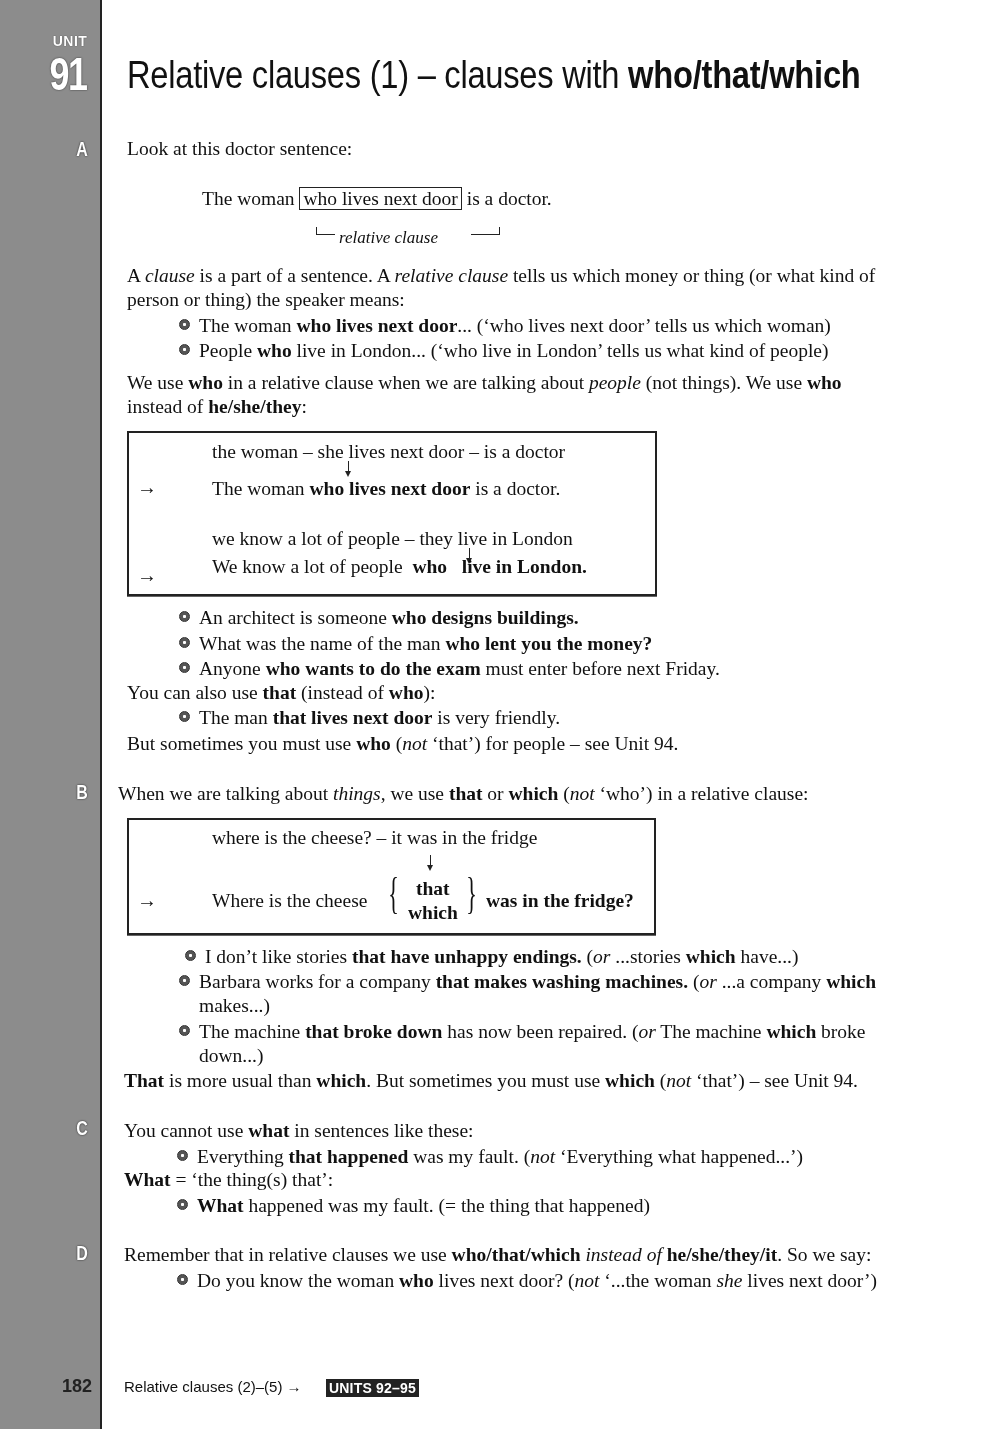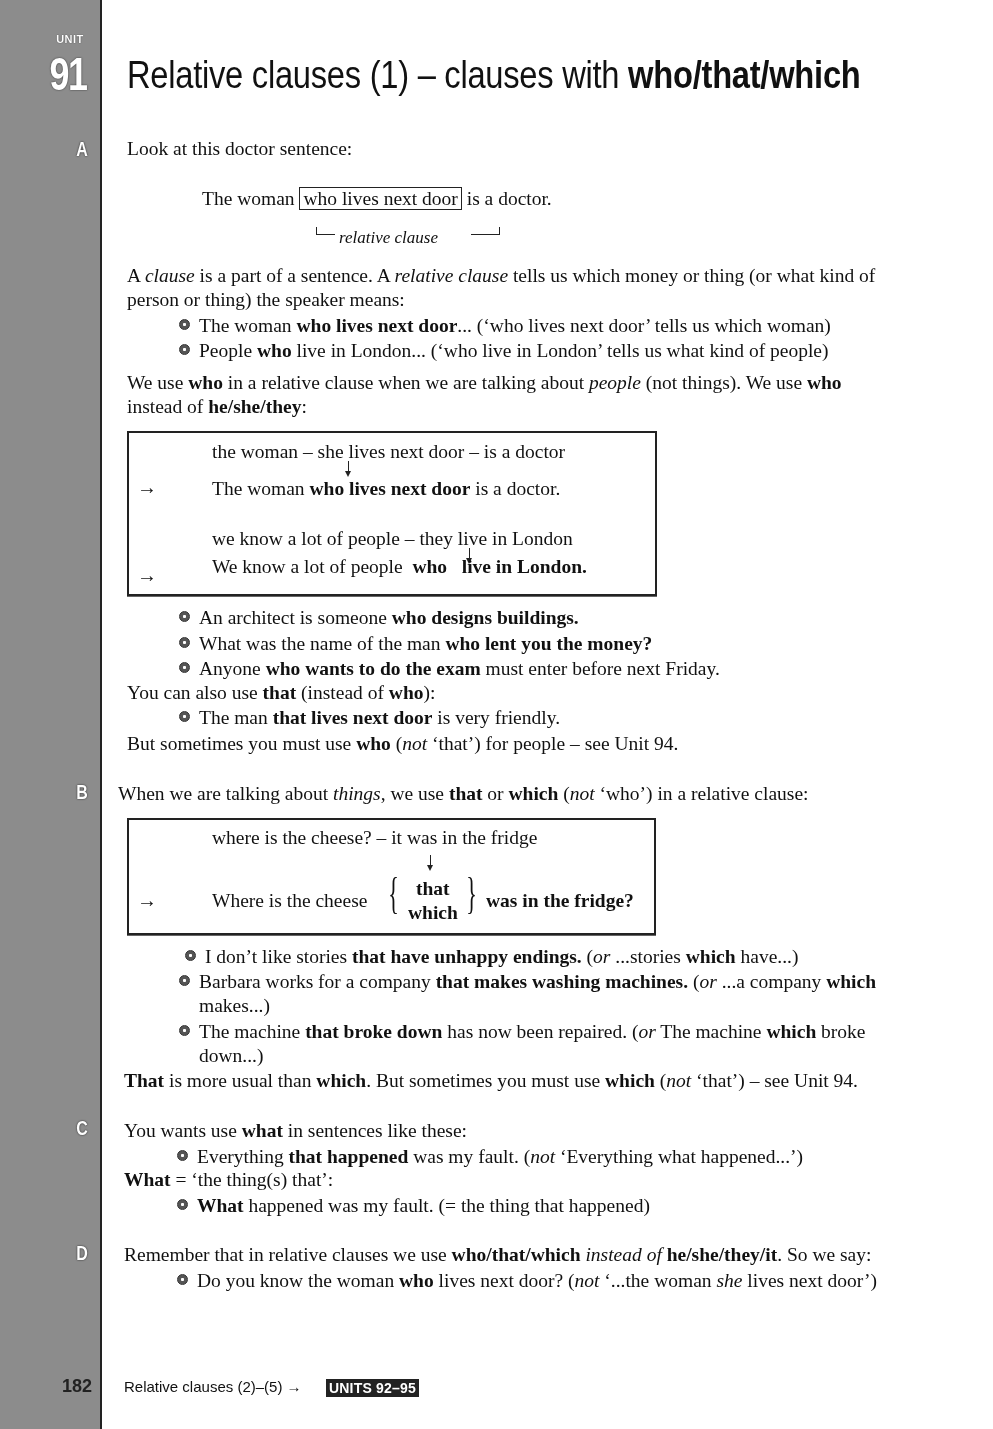--- a/index.html
+++ b/index.html
@@ -8,21 +8,21 @@
     background: #ffffff; color: #111;
     font-family: "Liberation Serif", "DejaVu Serif", serif;
   }
   .sidebar {
     position: absolute; left: 0; top: 0; width: 100px; height: 1429px;
     background: #8c8c8c; border-right: 2px solid #222;
   }
   .unit-label {
     position: absolute; left: 45px; top: 33px; width: 50px; text-align: center;
     font-family: "Liberation Sans", "DejaVu Sans", sans-serif; font-weight: bold;
-    font-size: 11px; color: #fff; letter-spacing: 0.5px;
+    font-size: 14px; color: #fff; letter-spacing: 0.5px;
     text-shadow: 0 0 1px #222;
   }
   .unit-number {
     position: absolute; left: 40px; top: 49px; width: 56px; text-align: center;
     font-family: "Liberation Sans", "DejaVu Sans", sans-serif; font-weight: bold;
     font-size: 46px; line-height: 50px; color: #fff; letter-spacing: -2px;
     transform: scaleX(0.78); transform-origin: center;
     text-shadow: 0 0 2px #222;
   }
   .section-letter {
@@ -146,21 +146,21 @@
 </div>
 
 <div class="t" style="left:185px;top:945px"><span class="bullet"></span><span>I don’t like stories </span><b>that have unhappy endings.</b><span> (</span><i>or</i><span> ...stories </span><b>which</b><span> have...)</span></div>
 <div class="t" style="left:179px;top:970px"><span class="bullet"></span><span>Barbara works for a company </span><b>that makes washing machines.</b><span> (</span><i>or</i><span> ...a company </span><b>which</b></div>
 <div class="t" style="left:199px;top:994px">makes...)</div>
 <div class="t" style="left:179px;top:1020px"><span class="bullet"></span><span>The machine </span><b>that broke down</b><span> has now been repaired. (</span><i>or</i><span> The machine </span><b>which</b><span> broke</span></div>
 <div class="t" style="left:199px;top:1044px">down...)</div>
 
 <div class="t" style="left:124px;top:1069px"><b>That</b><span> is more usual than </span><b>which</b><span>. But sometimes you must use </span><b>which</b><span> (</span><i>not</i><span> ‘that’) – see Unit 94.</span></div>
 
-<div class="t" style="left:124px;top:1119px"><span>You wants use </span><b>what</b><span> in sentences like these:</span></div>
+<div class="t" style="left:124px;top:1119px"><span>You cannot use </span><b>what</b><span> in sentences like these:</span></div>
 <div class="t" style="left:177px;top:1145px"><span class="bullet"></span><span>Everything </span><b>that happened</b><span> was my fault. (</span><i>not</i><span> ‘Everything what happened...’)</span></div>
 <div class="t" style="left:124px;top:1168px"><b>What</b><span> = ‘the thing(s) that’:</span></div>
 <div class="t" style="left:177px;top:1194px"><span class="bullet"></span><b>What</b><span> happened was my fault. (= the thing that happened)</span></div>
 
 <div class="t" style="left:124px;top:1243px"><span>Remember that in relative clauses we use </span><b>who/that/which</b><span> </span><i>instead of</i><span> </span><b>he/she/they/it</b><span>. So we say:</span></div>
 <div class="t" style="left:177px;top:1269px"><span class="bullet"></span><span>Do you know the woman </span><b>who</b><span> lives next door? (</span><i>not</i><span> ‘...the woman </span><i>she</i><span> lives next door’)</span></div>
 
 <div class="footer-text">Relative clauses (2)–(5) →</div>
 <div class="units-badge">UNITS 92–95</div>
 

